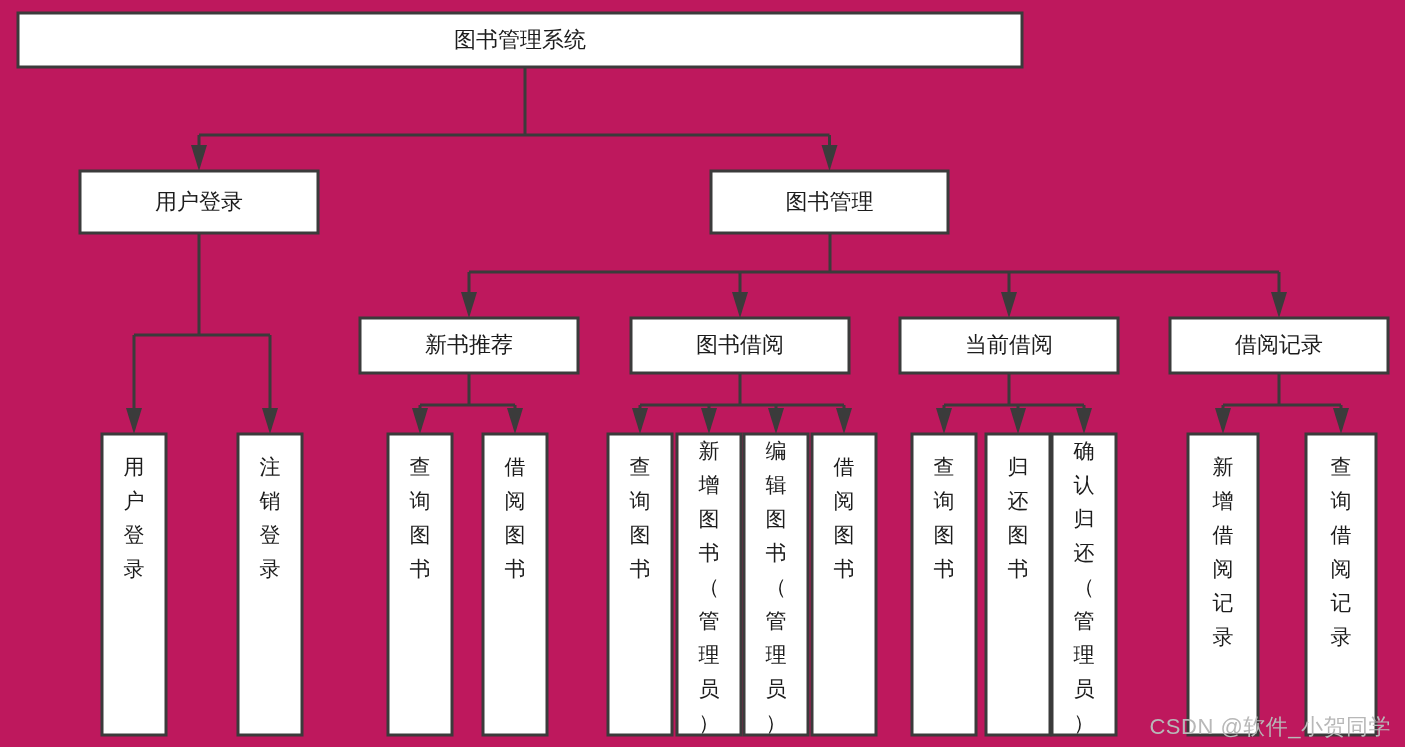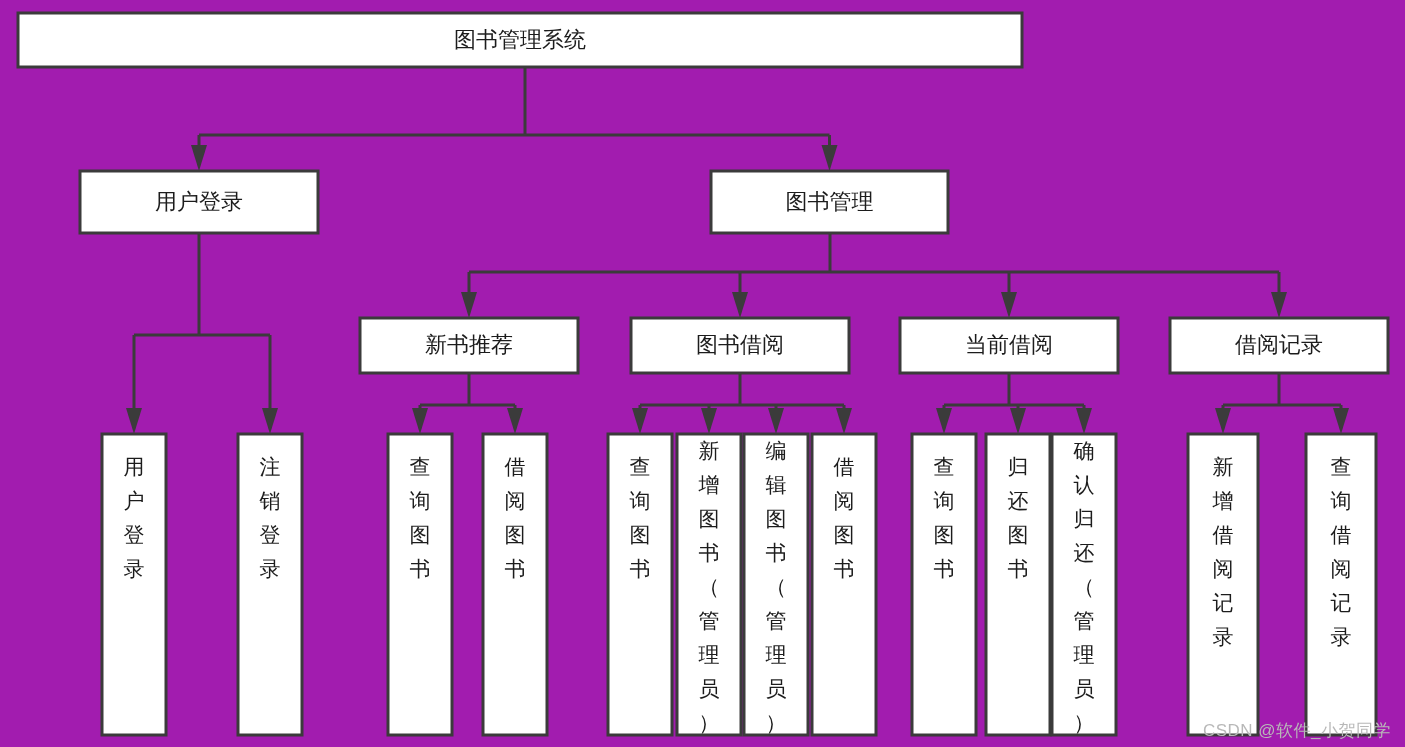--- a/index.html
+++ b/index.html
@@ -7,21 +7,21 @@
     padding: 0;
     background: #ffffff;
   }
   body {
     font-family: "Liberation Sans", "DejaVu Sans", sans-serif;
   }
   #diagram-root {
     position: relative;
     width: 1405px;
     height: 747px;
-    background: #a21caf;
+    background: #be185d;
     overflow: hidden;
   }
   svg.flow-canvas {
     position: absolute;
     left: 0;
     top: 0;
     width: 1405px;
     height: 747px;
     display: block;
   }
@@ -51,21 +51,21 @@
     fill: #1c1c1c;
     font-family: "Liberation Sans", "DejaVu Sans", sans-serif;
     font-size: 21px;
     text-anchor: middle;
   }
   .watermark-text {
     position: absolute;
     right: 14px;
     bottom: 5px;
     font-family: "Liberation Sans", "DejaVu Sans", sans-serif;
-    font-size: 17px;
+    font-size: 22px;
     color: #b8b8b8;
     white-space: nowrap;
     letter-spacing: 0.5px;
     pointer-events: none;
   }
 </style>
 </head>
 <body>
 
 <div id="diagram-root">

